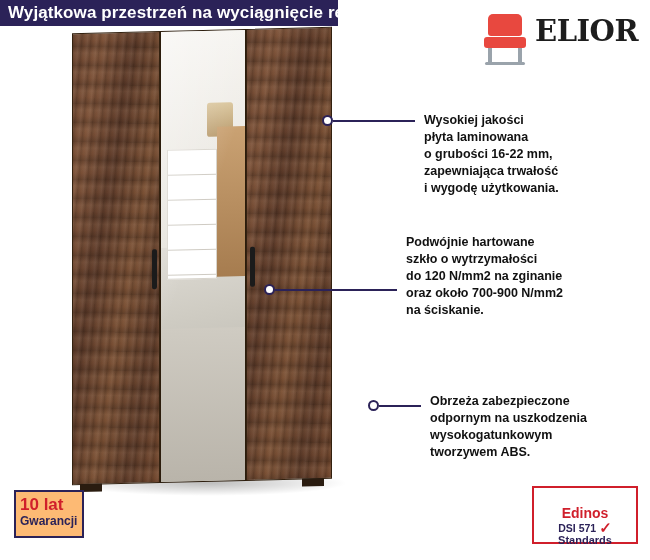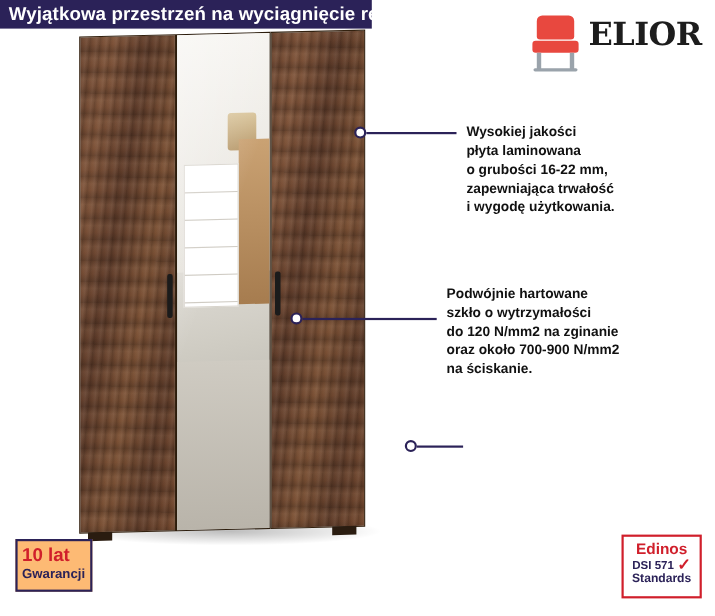--- a/index.html
+++ b/index.html
@@ -214,21 +214,21 @@
   
   .callout {
     position: absolute;
     color: #111111;
     font-size: 12.5px;
     line-height: 17px;
     font-weight: bold;
     white-space: pre-line;
   }
   #callout-1 { left: 424px; top: 112px; width: 212px; }
-  #callout-2 { left: 406px; top: 259px; width: 230px; }
+  #callout-2 { left: 406px; top: 234px; width: 230px; }
   #callout-3 { left: 430px; top: 393px; width: 210px; }
 
   .dot {
     position: absolute;
     width: 11px;
     height: 11px;
     border-radius: 50%;
     border: 2px solid #2b2258;
     background: #ffffff;
     box-sizing: border-box;
@@ -269,27 +269,27 @@
     font-size: 12px;
     font-weight: bold;
     line-height: 14px;
   }
 
   
   #edinos {
     position: absolute;
     right: 12px;
     top: 486px;
-    width: 73px;
+    width: 106px;
     height: 58px;
     border: 2px solid #d01f2b;
     box-sizing: border-box;
     background: #ffffff;
     text-align: center;
-    padding-top: 3px;
+    padding-top: 17px;
   }
   #edinos .brand {
     color: #d01f2b;
     font-size: 14px;
     font-weight: bold;
     line-height: 16px;
   }
   #edinos .row {
     display: flex;
     align-items: center;
@@ -372,20 +372,24 @@
   <div class="dot" id="dot-2"></div>
   <div class="leader" id="leader-2"></div>
   <div class="callout" id="callout-2">Podwójnie hartowane
 szkło o wytrzymałości
 do 120 N/mm2 na zginanie
 oraz około 700-900 N/mm2
 na ściskanie.</div>
 
   <div class="dot" id="dot-3"></div>
   <div class="leader" id="leader-3"></div>
+  <div class="callout" id="callout-3">Obrzeża zabezpieczone
+odpornym na uszkodzenia
+wysokogatunkowym
+tworzywem ABS.</div>
 
   <div id="warranty">
     <div class="years">10 lat</div>
     <div class="label">Gwarancji</div>
   </div>
 
   <div id="edinos">
     <div class="brand">Edinos</div>
     <div class="row">
       <span class="code">DSI 571</span>

